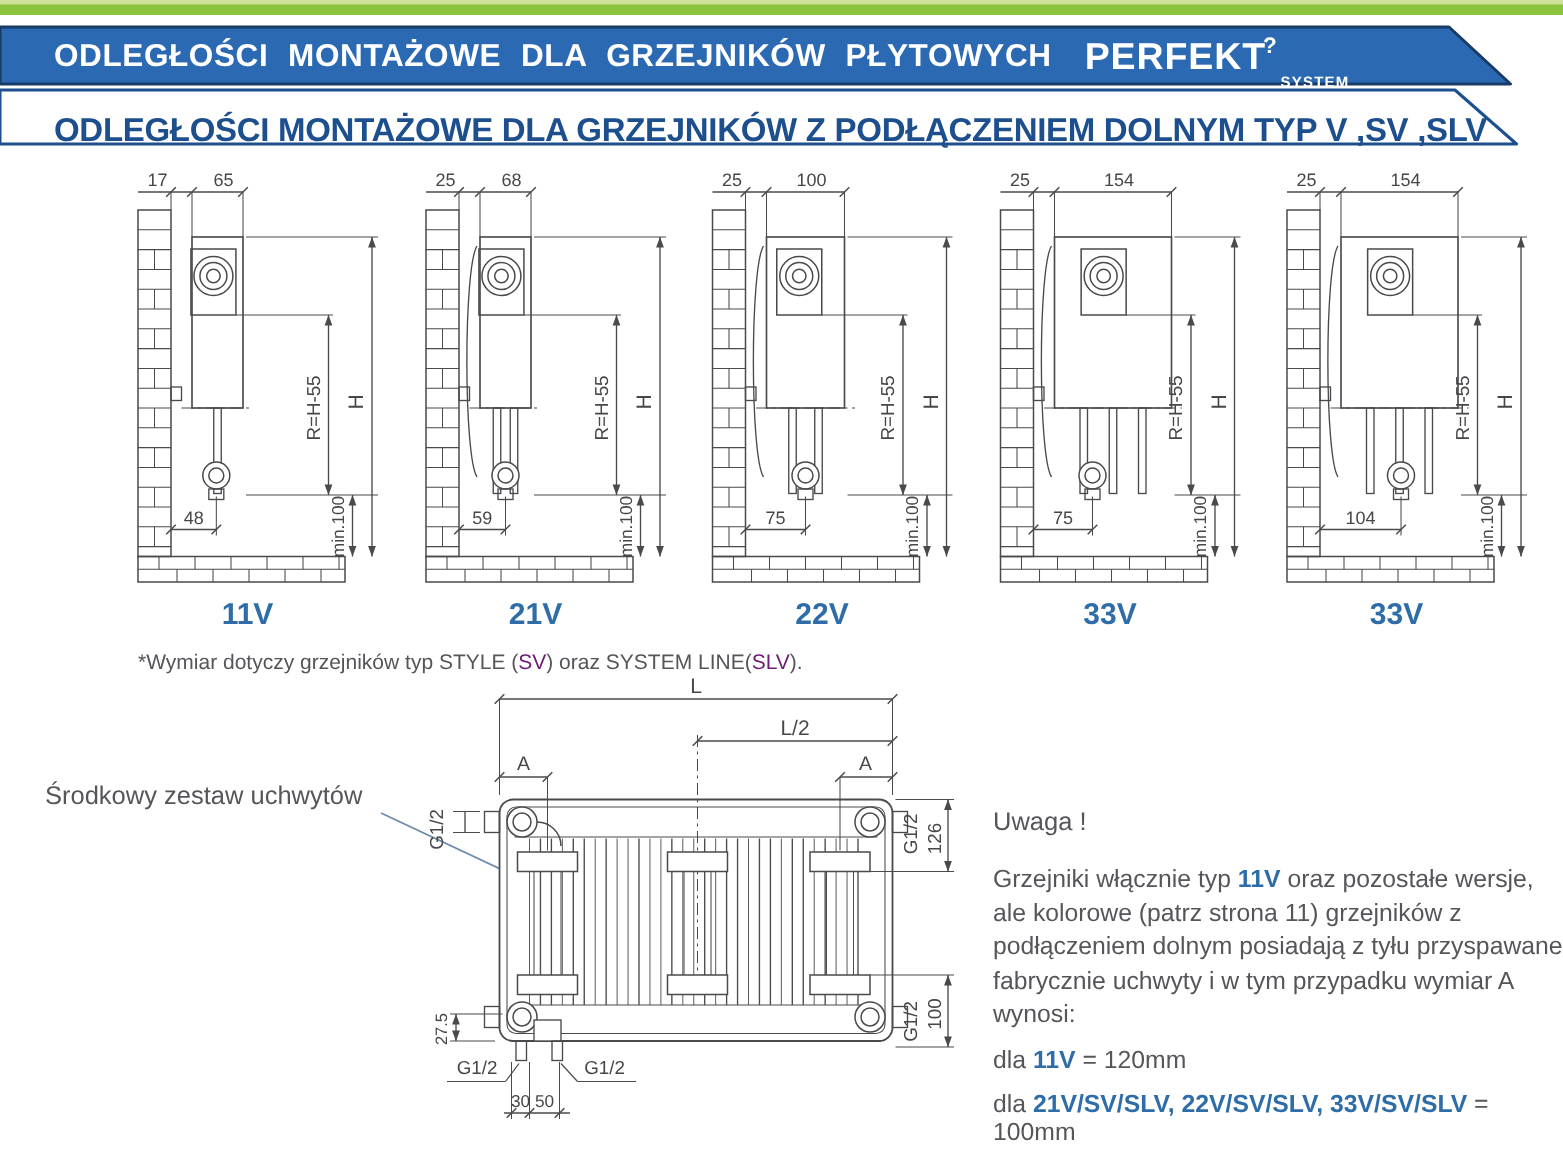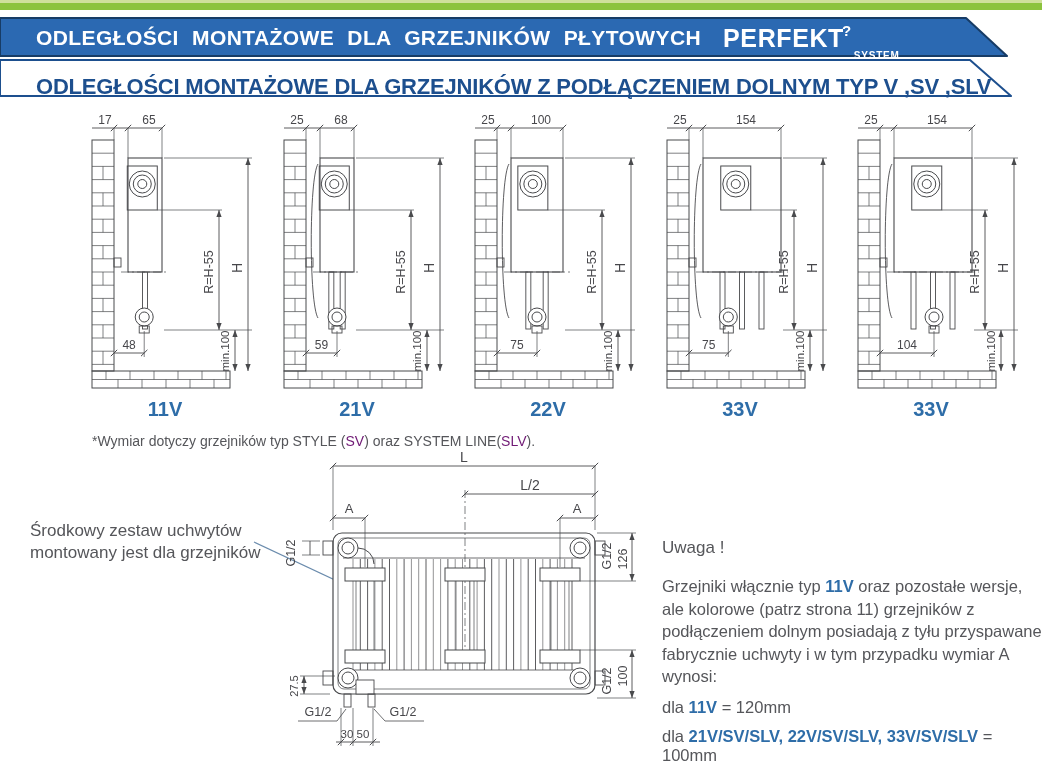--- a/index.html
+++ b/index.html
@@ -479,21 +479,20 @@
         <line x1="96.01298701298701" y1="225" x2="96.01298701298701" y2="251" stroke="#494a4d" stroke-width="0.7"></line>
         <text x="69.00649350649351" y="243" fill="#47474b" font-size="12" text-anchor="middle">104</text>
         <text x="93" y="310" fill="#2e6da8" font-size="20" text-anchor="middle" font-weight="bold">33V</text>
       </svg>
     </div>
 
   <div class="footnote"><span>*Wymiar dotyczy grzejników typ STYLE (</span><span class="blue">SV</span><span>) oraz SYSTEM LINE(</span><span class="blue">SLV</span><span>).</span></div>
 
   <div class="left-note">
     <div>Środkowy zestaw uchwytów</div>
-    <div>montowany jest dla grzejników</div>
   </div>
 
   <svg class="rear-svg" id="rearSvg" width="430" height="312" viewBox="0 0 430 312">
       <line x1="14" y1="92" x2="240" y2="198" stroke="#6b8cad" stroke-width="1.2"></line>
       <rect x="93" y="83" width="262" height="161" fill="#fff" stroke="#494a4d" stroke-width="1.2" rx="9"></rect>
       <rect x="98" y="88" width="252" height="151" fill="none" stroke="#494a4d" stroke-width="0.7" rx="6"></rect>
       <line x1="103" y1="108" x2="345" y2="108" stroke="#494a4d" stroke-width="0.8"></line>
       <line x1="103" y1="220" x2="345" y2="220" stroke="#494a4d" stroke-width="0.8"></line>
       <line x1="113" y1="109" x2="113" y2="220" stroke="#494a4d" stroke-width="0.6"></line>
       <line x1="120.3" y1="109" x2="120.3" y2="220" stroke="#494a4d" stroke-width="0.9"></line>

